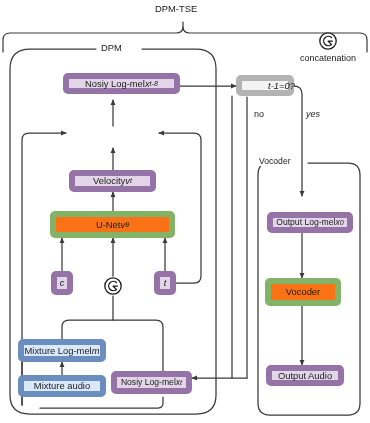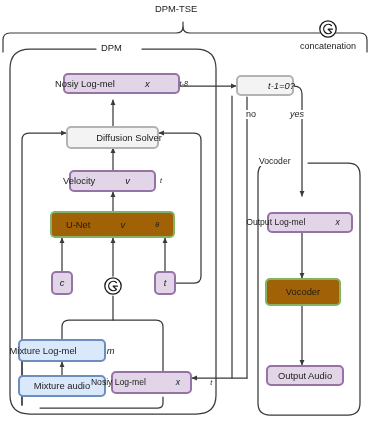--- a/index.html
+++ b/index.html
@@ -1,24 +1,24 @@
 <!DOCTYPE html>
 <html><head>
 <meta charset="utf-8">
 <style>
   html,body{margin:0;padding:0;background:#ffffff;}
   body{font-family:"Liberation Sans", sans-serif;}
   #canvas{position:relative;width:370px;height:423px;background:#ffffff;overflow:hidden;}
   #canvas svg.layer{position:absolute;left:0;top:0;width:370px;height:423px;overflow:visible;}
 
   .node{position:absolute;box-sizing:border-box;display:flex;align-items:center;
-        justify-content:center;border:2px solid #701a75;border-radius:5px;
-        font-size:9.4px;color:#1b1b1b;white-space:nowrap;line-height:1;gap:30px;}
+        justify-content:center;border:6px solid #701a75;border-radius:5px;
+        font-size:9.4px;color:#1b1b1b;white-space:nowrap;line-height:1;}
   .node.purple{background:#e1d5e7;border-color:#9673a6;}
-  .node.green {background:#a16207;border-color:#82b366;}
+  .node.green {background:#f97316;border-color:#82b366;}
   .node.blue  {background:#dae8fc;border-color:#6c8ebf;}
   .node.grey  {background:#f3f3f3;border-color:#b3b3b3;padding-left:33px;}
 
   .node i{font-style:italic;}
   .sub{font-size:7.2px;font-style:italic;vertical-align:-2px;letter-spacing:0;}
 
   .caption{position:absolute;font-size:9.4px;color:#1b1b1b;background:#ffffff;
            padding:0 3px;white-space:nowrap;line-height:1;}
   .edgelbl{position:absolute;font-size:9px;color:#1b1b1b;background:#ffffff;
            padding:0 2px;white-space:nowrap;line-height:1;}
@@ -95,44 +95,41 @@
       <path d="M302,306 L302,365" marker-end="url(#ah)"></path>
     </g>
   </svg>
 
   <div class="caption" style="left:152px;top:4px;">DPM-TSE</div>
 
   <div class="caption" style="left:98px;top:43px;">DPM</div>
 
   <div class="caption" style="left:256px;top:157px;font-size:8.6px;">Vocoder</div>
 
-  <div class="concat-wrap" style="left:300px;top:19px;">
+  <div class="concat-wrap" style="left:300px;top:31px;">
     <svg width="20" height="20" viewBox="0 0 20 20">
       <circle cx="10" cy="10" r="8.2" fill="#ffffff" stroke="#1b1b1b" stroke-width="1.3"></circle>
       <path d="M13.4,6.6 A4.6,4.6 0 1 0 13.4,13.4 L10.2,10.2 L14.4,10.2" fill="none" stroke="#1b1b1b" stroke-width="1.3" stroke-linecap="round" stroke-linejoin="round"></path>
     </svg>
     <span class="concat-lbl">concatenation</span>
   </div>
 
-  <div class="edgelbl" style="left:244px;top:110px;">no</div>
-  <div class="edgelbl" style="left:288px;top:110px;font-style:italic;">yes</div>
+  <div class="edgelbl" style="left:252px;top:110px;">no</div>
+  <div class="edgelbl" style="left:304px;top:110px;font-style:italic;">yes</div>
 
   <div class="node purple" style="left:63px;top:73px;width:117px;height:21px;">
     <span>Nosiy Log-mel </span>
       <i>x</i>
       <span class="sub">t-8</span>
   </div>
 
   <div class="node grey" style="left:236px;top:75px;width:58px;height:21px;font-style:italic;">
     <span>t-1=0?</span>
   </div>
 
-  <div class="node grey" style="left:66px;top:126px;width:93px;height:23px;">
-    <span>Diffusion Solver</span>
-  </div>
 
   <div class="node purple" style="left:69px;top:170px;width:87px;height:22px;">
     <span>Velocity </span>
       <i>v</i>
       <span class="sub">t</span>
   </div>
 
   <div class="node green" style="left:50px;top:211px;width:125px;height:27px;">
     <span>U-Net  </span>
       <i>v</i>

